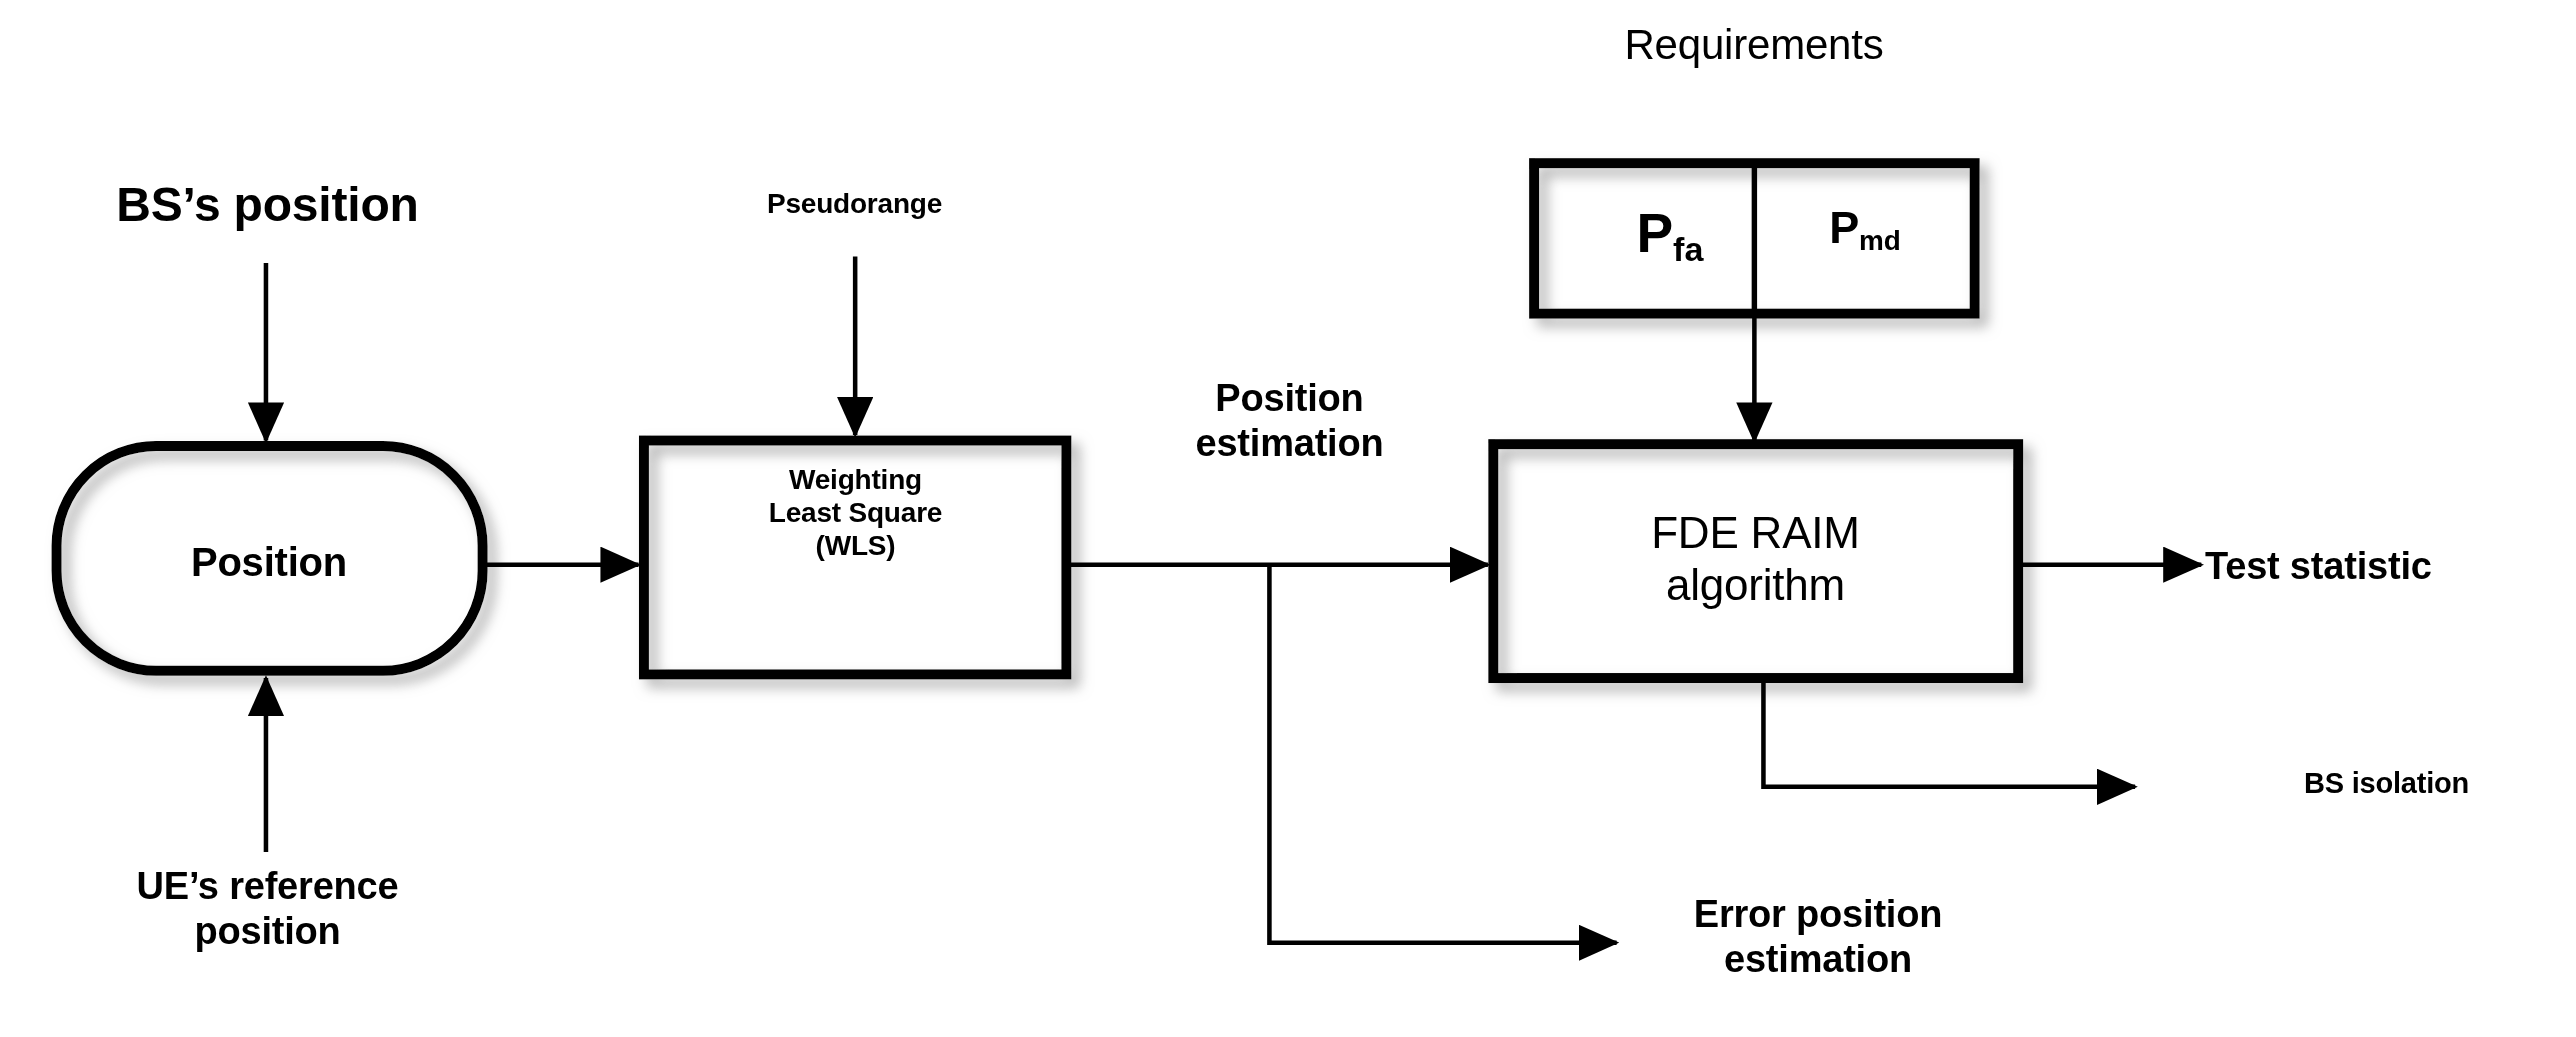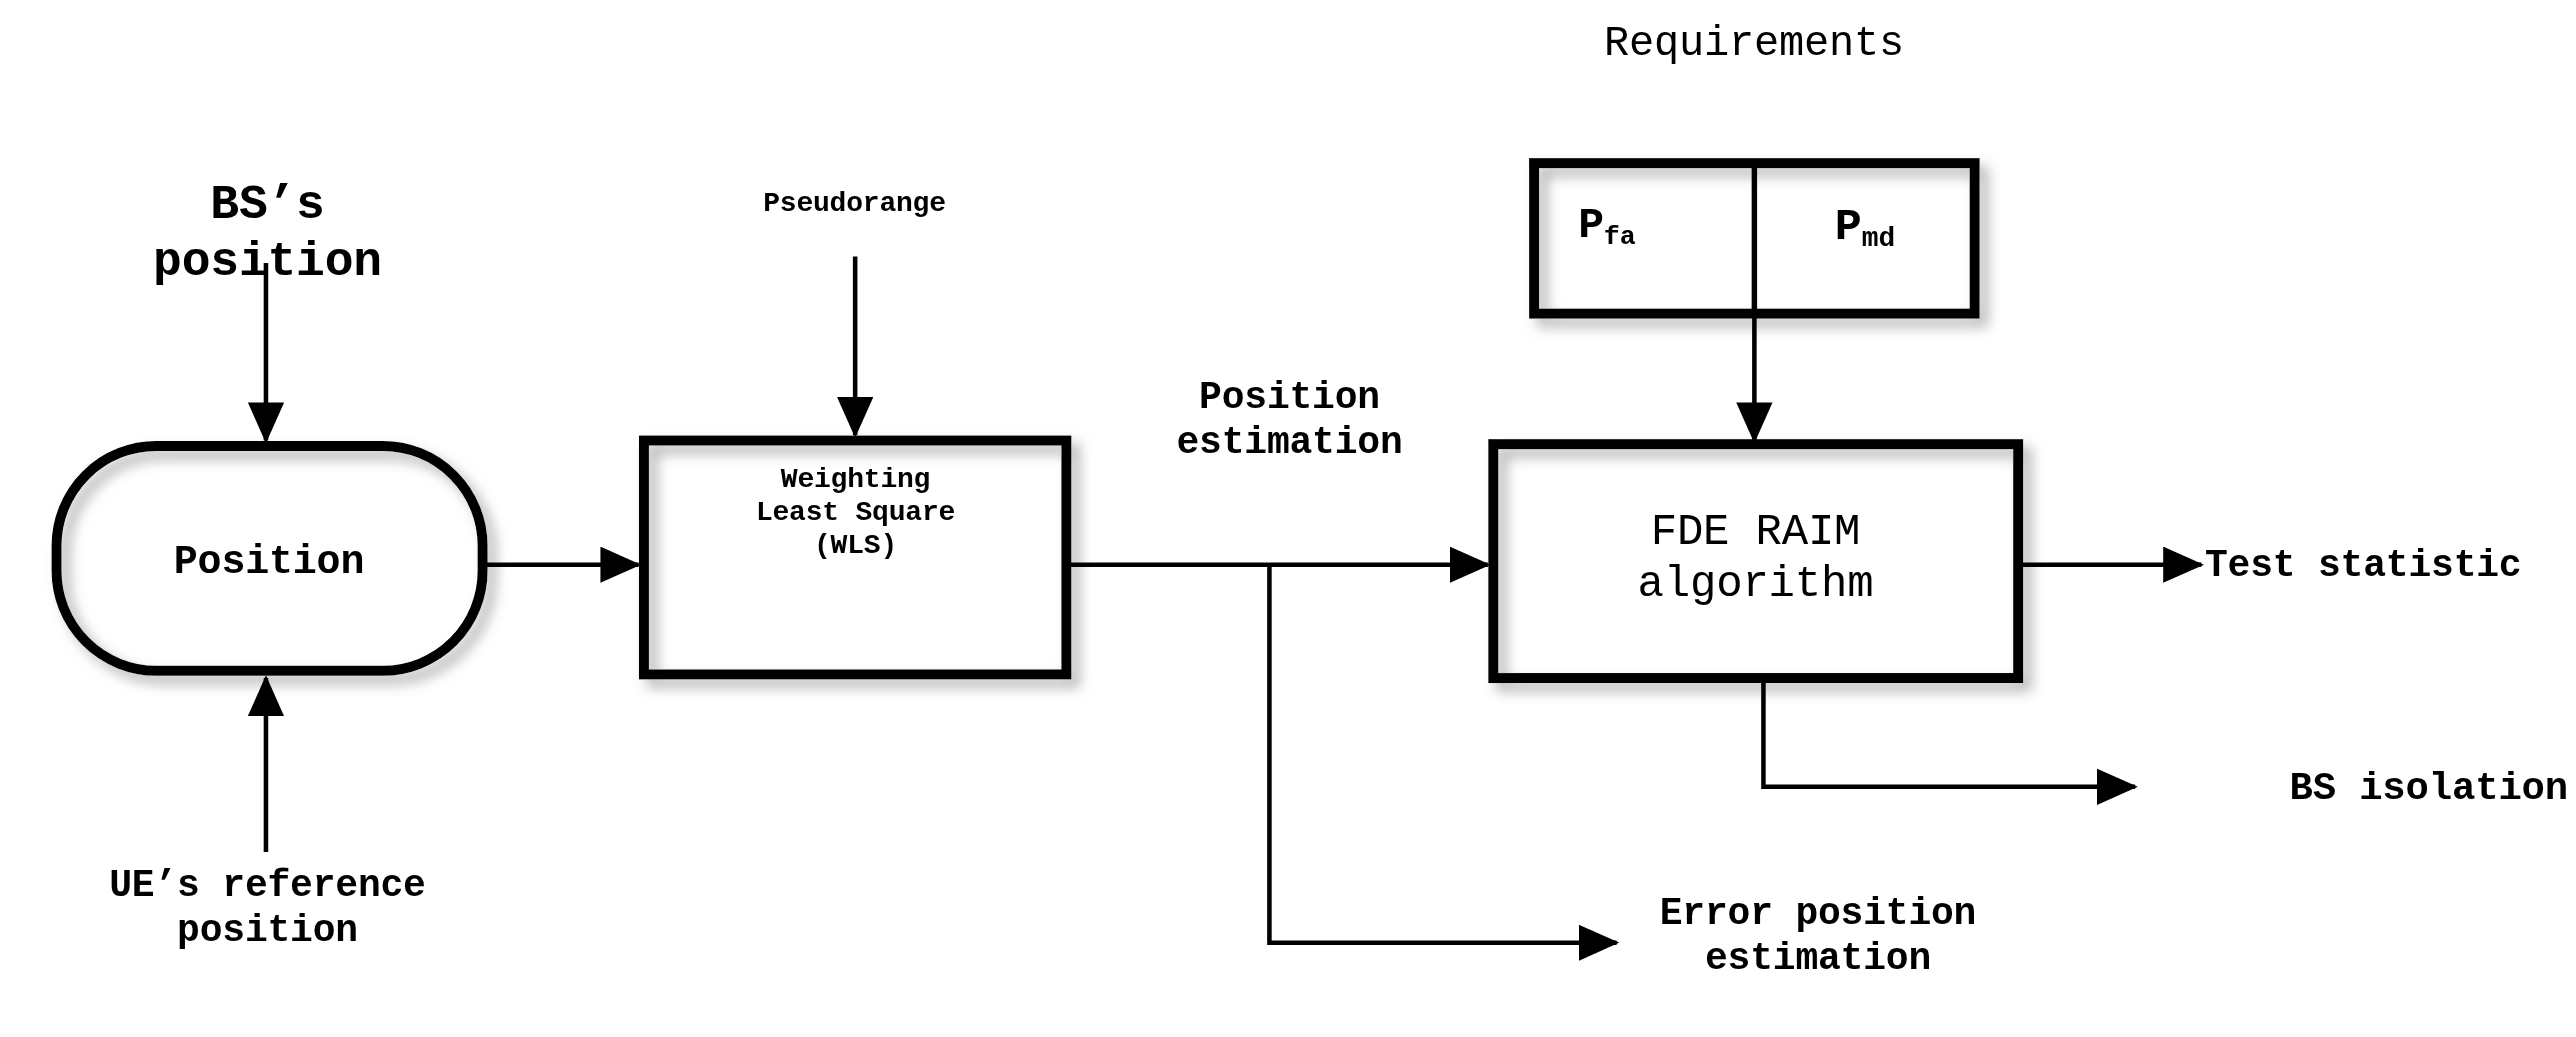--- a/index.html
+++ b/index.html
@@ -31,21 +31,20 @@
   .thick { stroke-width: 11; }
   .conn-thin { stroke: #000000; stroke-width: 5; fill: none; }
 
   .lbl {
     position: absolute;
     color: #000000;
     line-height: 1.18;
     text-align: center;
     white-space: pre-line;
     letter-spacing: -0.2px;
-    font-family: Liberation Mono, monospace;
   }
   .lbl-bold { font-weight: bold; }
   .lbl-reg  { font-weight: normal; }
 
   .sub {
     font-size: 0.62em;
     vertical-align: baseline;
     position: relative;
     top: 0.26em;
     font-weight: bold;
@@ -105,28 +104,28 @@
 
   <div class="lbl lbl-bold" style="left:646px; top:463px; width:419px; font-size:28px;">Weighting
 Least Square
 (WLS)</div>
 
   <div class="lbl lbl-bold" style="left:1108px; top:376px; width:363px; font-size:38px;">Position
 estimation</div>
 
   <div class="lbl lbl-reg" style="left:1523px; top:20px; width:462px; font-size:42px;">Requirements</div>
 
-  <div class="lbl lbl-bold" style="left:1497px; top:201px; width:220px; font-size:43px;"><span>P</span><span class="sub">fa</span></div>
+  <div class="lbl lbl-bold" style="left:1560px; top:201px; width:220px; font-size:55px;"><span>P</span><span class="sub">fa</span></div>
 
   <div class="lbl lbl-bold" style="left:1755px; top:201px; width:220px; font-size:45px;"><span>P</span><span class="sub">md</span></div>
 
   <div class="lbl lbl-reg" style="left:1493px; top:507px; width:525px; font-size:44px;">FDE RAIM
 algorithm</div>
 
   <div class="lbl lbl-bold" style="left:2205px; top:544px; width:363px; font-size:38px; text-align:left;">Test statistic</div>
 
-  <div class="lbl lbl-bold" style="left:2205px; top:766px; width:363px; font-size:39px; text-align:right;">BS isolation</div>
+  <div class="lbl lbl-bold" style="left:2205px; top:766px; width:363px; font-size:29px; text-align:center;">BS isolation</div>
 
   <div class="lbl lbl-bold" style="left:1623px; top:872px; width:390px; font-size:38px;margin-top:20px;">Error position
 estimation</div>
 
 </div>
 
 
 </body></html>

